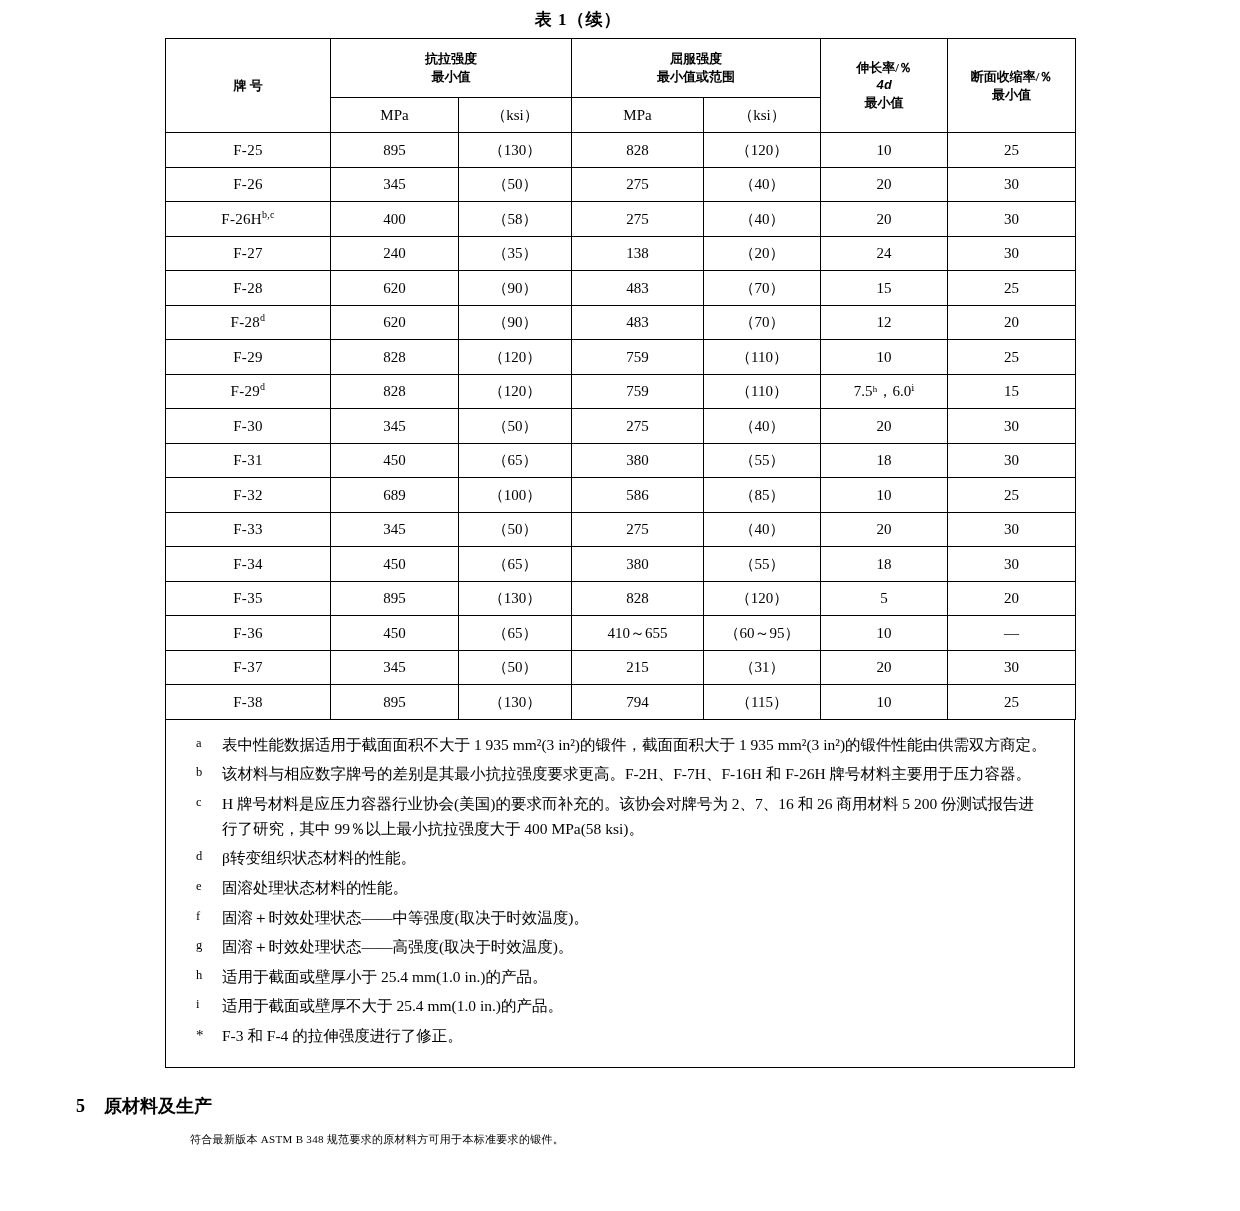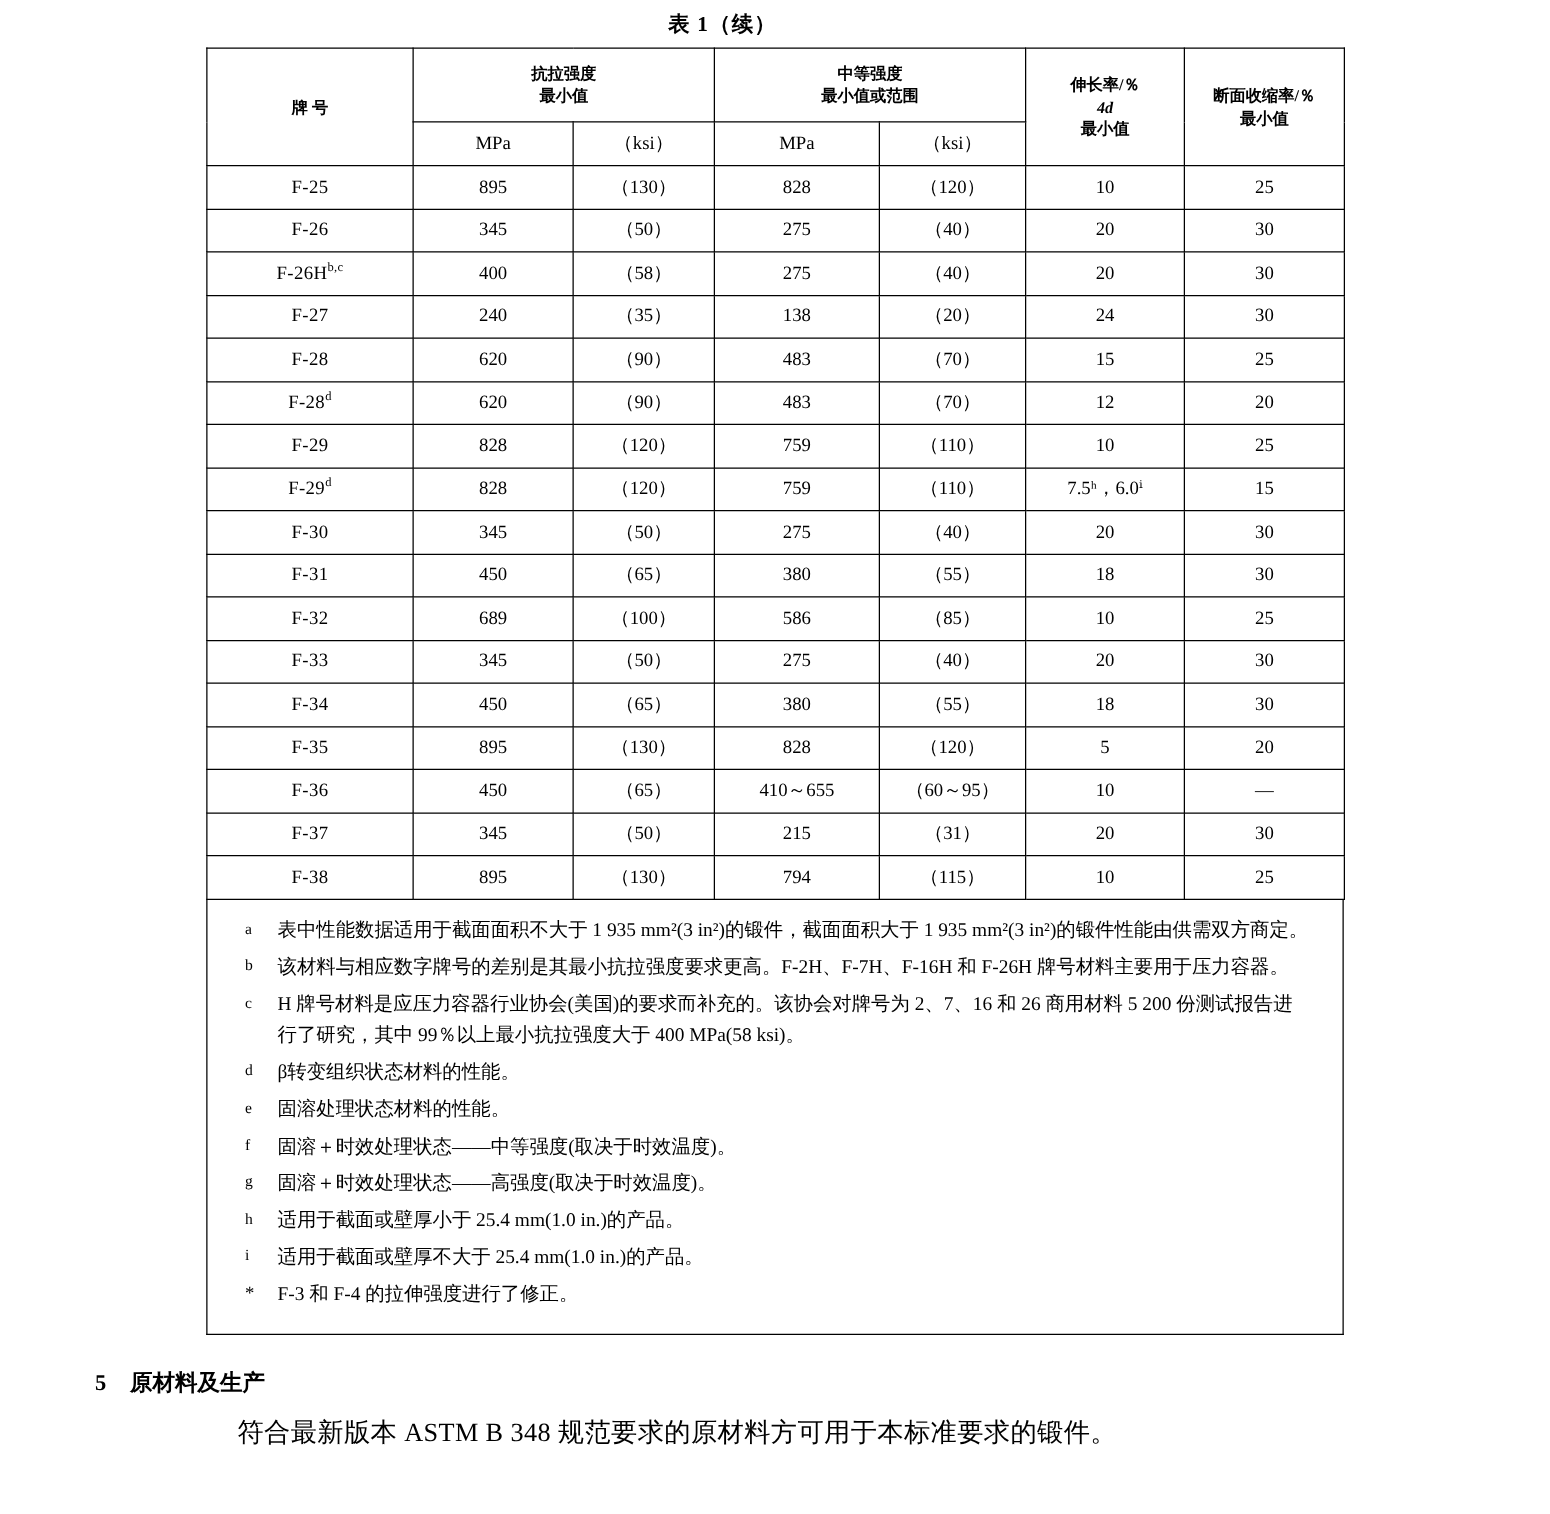--- a/index.html
+++ b/index.html
@@ -110,25 +110,26 @@
     font-size: 18px;
     font-weight: bold;
   }
   .section .num {
     display: inline-block;
     width: 28px;
   }
   .para {
     margin-top: 14px;
     padding-left: 190px;
-    font-size: 21px;
+    font-size: 11px;
     letter-spacing: 0.3px;
   }
   .ital {
     font-style: italic;
+    font-family: Liberation Mono, monospace;
   }
 </style>
 </head>
 <body>
 
 <div class="page">
 
   <div class="table-caption">表 1（续）</div>
 
   <div class="tbl-wrap">
@@ -143,21 +144,21 @@
         <col style="width:128px">
       </colgroup>
       <thead>
         <tr>
           <td class="hdr-grade" rowspan="2">牌   号</td>
           <td class="hdr-2line" colspan="2">
             <div>抗拉强度</div>
             <div>最小值</div>
           </td>
           <td class="hdr-2line" colspan="2">
-            <div>中等强度</div>
+            <div>屈服强度</div>
             <div>最小值或范围</div>
           </td>
           <td class="hdr-grade" rowspan="2">
             <div>伸长率/％</div>
             <div class="ital">4d</div>
             <div>最小值</div>
           </td>
           <td class="hdr-grade" rowspan="2">
             <div>断面收缩率/％</div>
             <div>最小值</div>

